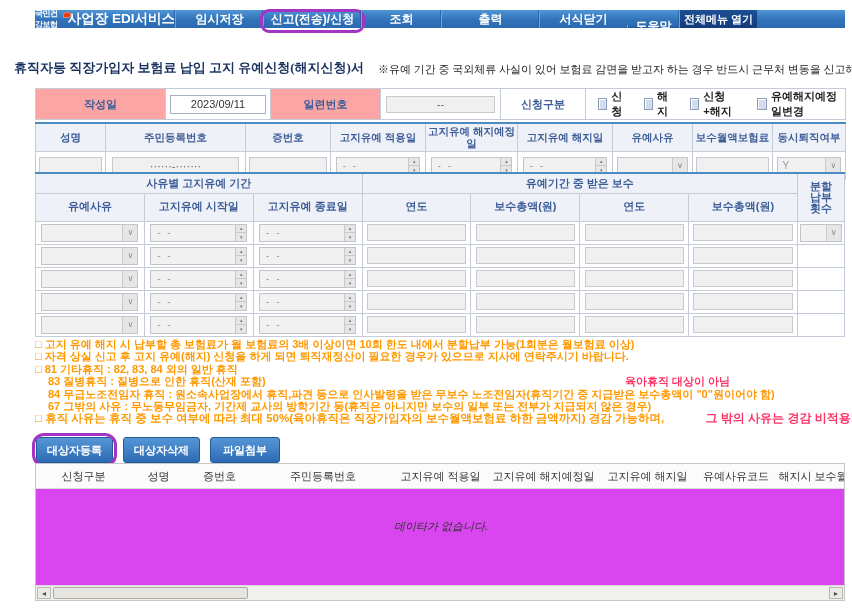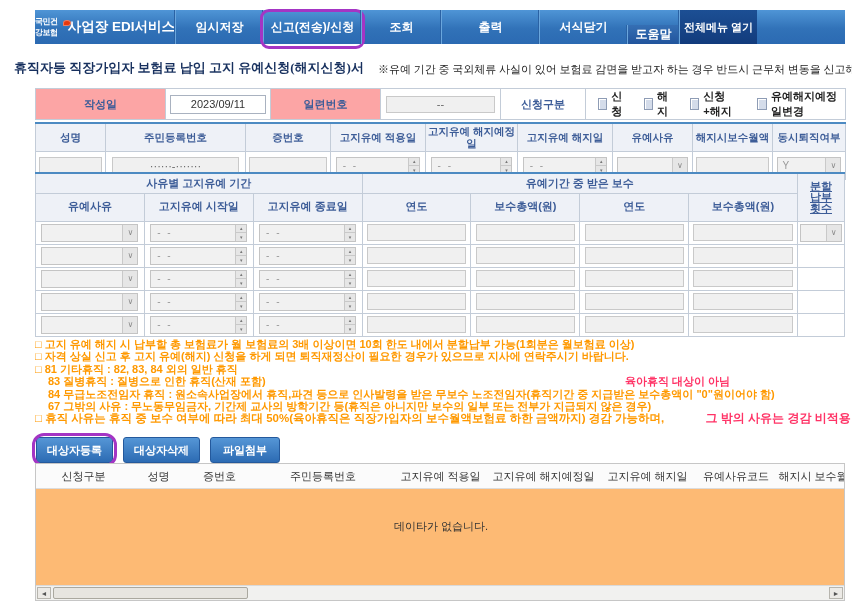--- a/index.html
+++ b/index.html
@@ -1,21 +1,21 @@
 <!DOCTYPE html>
 <html><head>
 <meta charset="utf-8">
 <style>
   * { margin:0; padding:0; box-sizing:border-box; }
   html,body { background:#fff; }
   body { font-family:"Liberation Sans","DejaVu Sans",sans-serif; }
   .page { position:relative; width:852px; height:612px; background:#fff; overflow:hidden; }
 
   
-  .menubar { position:absolute; left:35px; top:10px; width:810px; height:34px; display:flex;
+  .menubar { position:absolute; left:35px; top:10px; width:810px; height:18px; display:flex;
              background:linear-gradient(180deg,#4f95d6 0%,#3172b8 55%,#2b6ab2 100%); }
   .m-logo { width:140px; display:flex; align-items:center; justify-content:center; gap:5px; color:#fff; }
   .m-logo .org { position:relative; font-size:8px; font-weight:bold; letter-spacing:-0.5px; }
   .m-logo .org .mark { position:absolute; top:-7px; right:-8px; width:8px; height:6px;
                        background:#e8380d; border-radius:60% 60% 60% 10%; box-shadow:0 0 0 1px rgba(255,255,255,.35) inset; }
   .m-logo .svc { font-size:13.5px; font-weight:bold; white-space:nowrap; }
   .m-item { display:flex; align-items:center; justify-content:center; color:#fff; font-size:12px; font-weight:bold;
             white-space:nowrap; border-left:1px solid #够; border-left:1px solid #6aa6dd; box-shadow:-1px 0 0 #2a62a4;
             cursor:pointer; position:relative; }
   .w88{width:88px;} .w98{width:98px;} .w80{width:80px;} .w52{width:52px;} .w78{width:78px;}
@@ -66,21 +66,21 @@
   #t1 .apply-lbl { background:#fff; color:#3d5d98; font-weight:bold; text-align:center; }
 
   
   #t2 { top:122px; } #t2 th { height:24px; font-size:10.5px; } #t2 td { height:28px; }
 
   
   #t3 { top:172px; }
   #t3 .gh { height:20px; }
   #t3 .sh { height:28px; }
   #t3 td { height:23px; }
-  #t3 .split { width:47px; word-break:break-all; line-height:11px; padding:1px 9px;text-decoration:underline; }
+  #t3 .split { width:47px; word-break:break-all; line-height:11px; padding:1px 9px; }
 
   
   .notes { position:absolute; left:35px; top:338px; width:812px; font-size:11px; font-weight:bold;
            color:#ff9900; line-height:12.4px; }
   .notes .ln { position:relative; white-space:nowrap; }
   .notes .indent { padding-left:13px; }
   .pink { color:#ff3366; }
   .sidenote1 { position:absolute; left:575px; top:0; }
   .sidenote2 { position:absolute; left:590px; top:0; }
   .tailnote { font-size:12px; margin-left:38px; }
@@ -94,21 +94,21 @@
   .annot-btn { position:absolute; left:-5px; right:-5px; top:-5px; bottom:-5px;
                border:3px solid #a435c4; border-radius:12px; pointer-events:none; }
 
   
   .result { position:absolute; left:35px; top:463px; width:810px; height:138px;
             border:1px solid #c6c6c6; overflow:hidden; background:#fff; }
   .result-inner { width:905px; }
   .rhead { display:flex; height:25px; background:#fbfbfb; border-bottom:1px solid #dcdcdc; }
   .rhead .rth { font-size:11px; color:#333; display:flex; align-items:center; justify-content:center;
                 white-space:nowrap; overflow:visible; }
-  .rbody { position:relative; height:96px; background:#fdba74; }
+  .rbody { position:relative; height:96px; background:#d946ef;font-style:italic; }
   .empty-msg { position:absolute; top:30px; left:0; width:810px; text-align:center; font-size:11px; color:#333; }
   .hscroll { position:absolute; left:0; bottom:0; width:808px; height:15px; background:#f1f1ef;
              border-top:1px solid #d9d9d9; }
   .harrow { position:absolute; top:1px; width:14px; height:12px; background:#eceae6; border:1px solid #b7b5ae;
             font-size:7px; color:#555; display:flex; align-items:center; justify-content:center; }
   .harrow.left { left:1px; } .harrow.right { right:1px; }
   .hthumb { position:absolute; left:17px; top:1px; width:195px; height:12px; background:#e7e5e0;
             border:1px solid #aaa89f; border-radius:2px; }
 </style>
 </head>
@@ -181,21 +181,21 @@
   <table class="ftable blue-top" id="t2">
     <tbody>
         <tr>
       <th class="hd" style="width:70px;">성명</th>
       <th class="hd" style="width:140px;">주민등록번호</th>
       <th class="hd" style="width:85px;">증번호</th>
       <th class="hd" style="width:95px;">고지유예 적용일</th>
       <th class="hd" style="width:92px;">고지유예 해지예정일</th>
       <th class="hd" style="width:95px;">고지유예 해지일</th>
       <th class="hd" style="width:80px;">유예사유</th>
-      <th class="hd" style="width:80px;">해지시보수월액</th>
+      <th class="hd" style="width:80px;">보수월액보험료</th>
       <th class="hd" style="width:73px;">동시퇴직여부</th>
     </tr>
     <tr>
       <td>
             <input class="gin" style="">
           </td>
       <td>
             <input class="gin" value="······-·······" style="">
           </td>
       <td>

